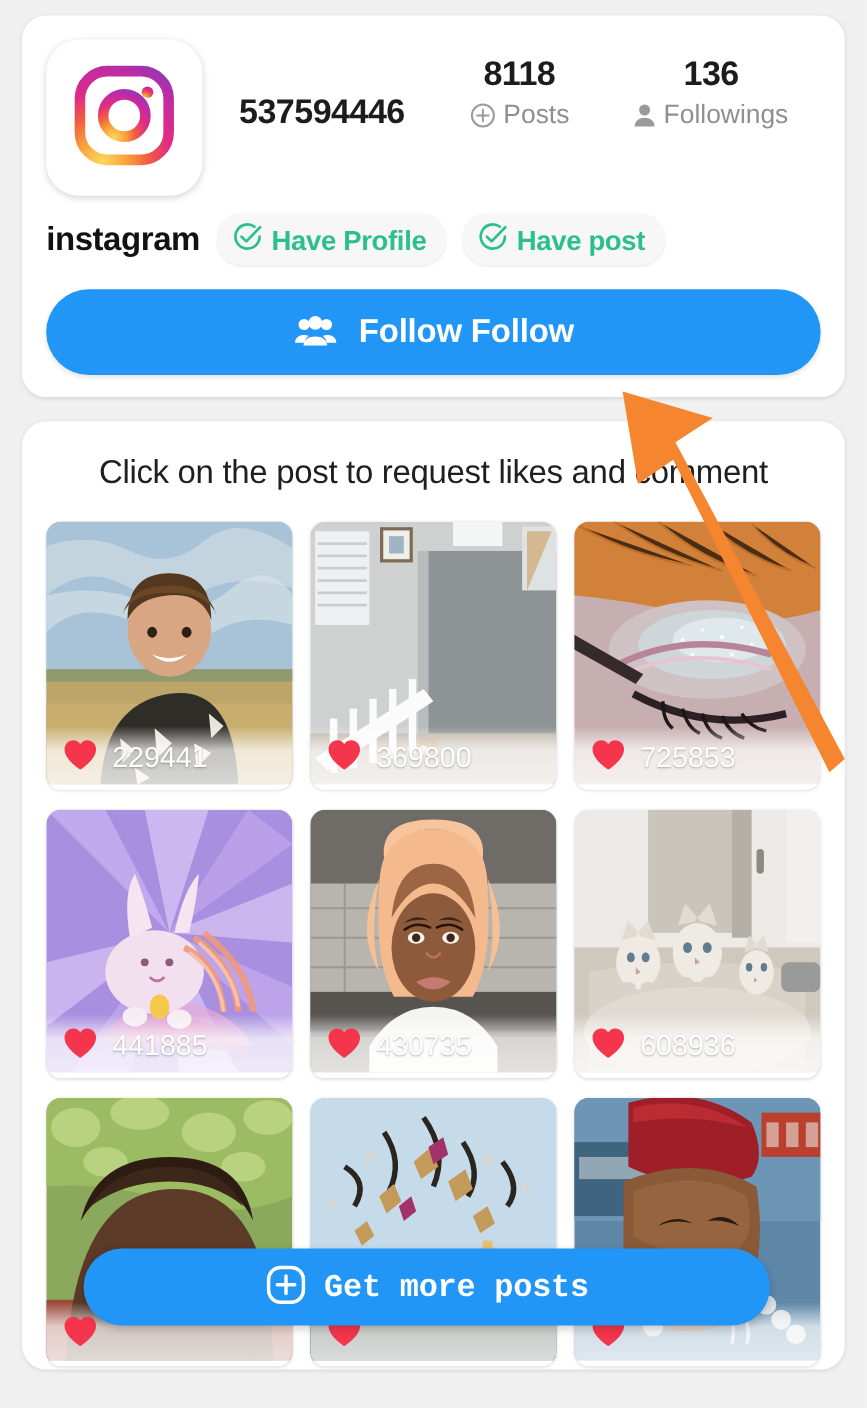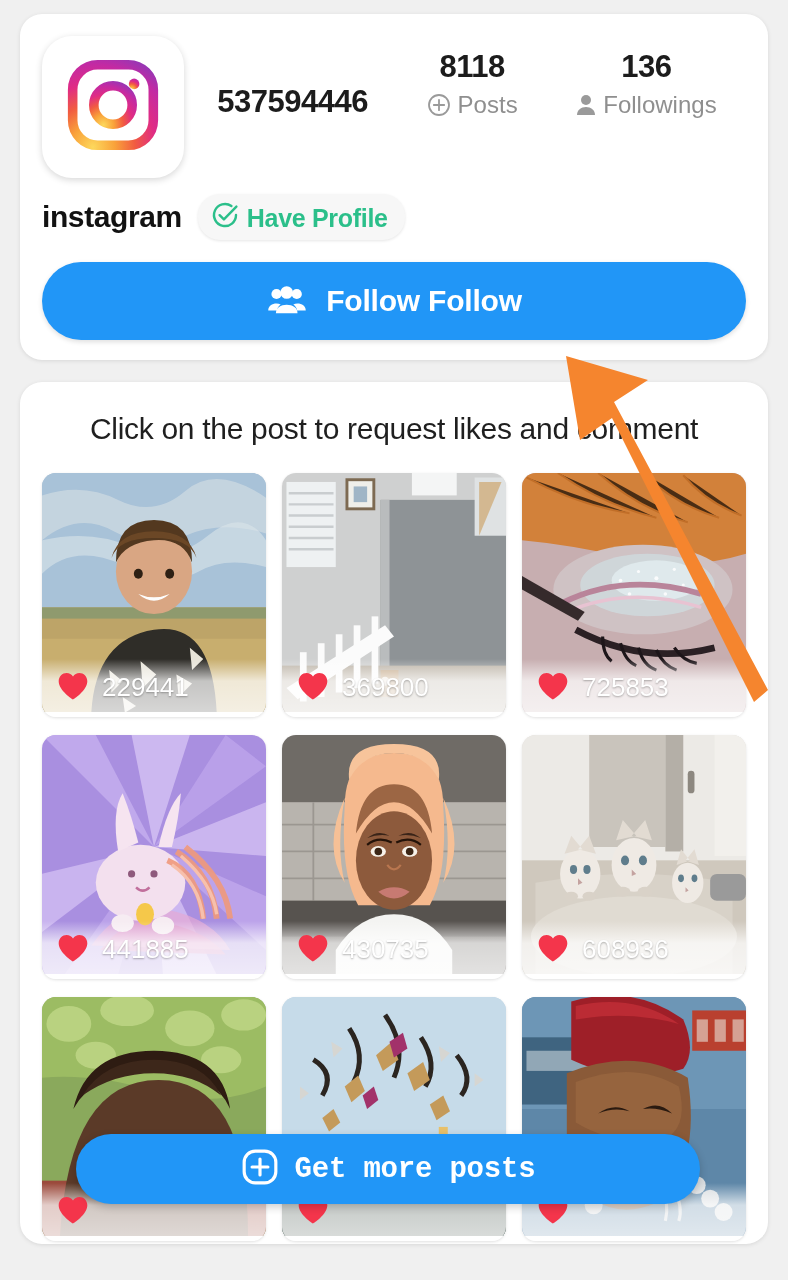--- a/index.html
+++ b/index.html
@@ -305,20 +305,29 @@
       <div class="badge">
         <span>
           <svg width="28" height="28" viewBox="0 0 28 28">
             <path d="M25 14a11 11 0 1 1-4.6-8.9" fill="none" stroke="#2bbf8a" stroke-width="2.4" stroke-linecap="round"></path>
             <path d="M8.6 14.2l4.3 4.2L25.4 5.6" fill="none" stroke="#2bbf8a" stroke-width="2.4" stroke-linecap="round" stroke-linejoin="round"></path>
           </svg>
         </span>
         <span class="badge-text">Have Profile</span>
       </div>
 
+      <div class="badge">
+        <span>
+          <svg width="28" height="28" viewBox="0 0 28 28">
+            <path d="M25 14a11 11 0 1 1-4.6-8.9" fill="none" stroke="#2bbf8a" stroke-width="2.4" stroke-linecap="round"></path>
+            <path d="M8.6 14.2l4.3 4.2L25.4 5.6" fill="none" stroke="#2bbf8a" stroke-width="2.4" stroke-linecap="round" stroke-linejoin="round"></path>
+          </svg>
+        </span>
+        <span class="badge-text">Have post</span>
+      </div>
     </div>
 
     <button class="btn-blue">
       <span>
         <svg width="42" height="30" viewBox="0 0 26 20" fill="#ffffff">
           <circle cx="6" cy="6" r="3.4"></circle>
           <circle cx="19.5" cy="6" r="3.4"></circle>
           <circle cx="12.8" cy="5" r="4.2"></circle>
           <path d="M0.5 17c0-3 2.6-4.6 5.5-4.6 1 0 2 .2 2.8.6C7.3 14 6.4 15.4 6.4 17z"></path>
           <path d="M25.5 17c0-3-2.6-4.6-5.5-4.6-1 0-2 .2-2.8.6 1.5 1 2.4 2.4 2.4 4z"></path>

